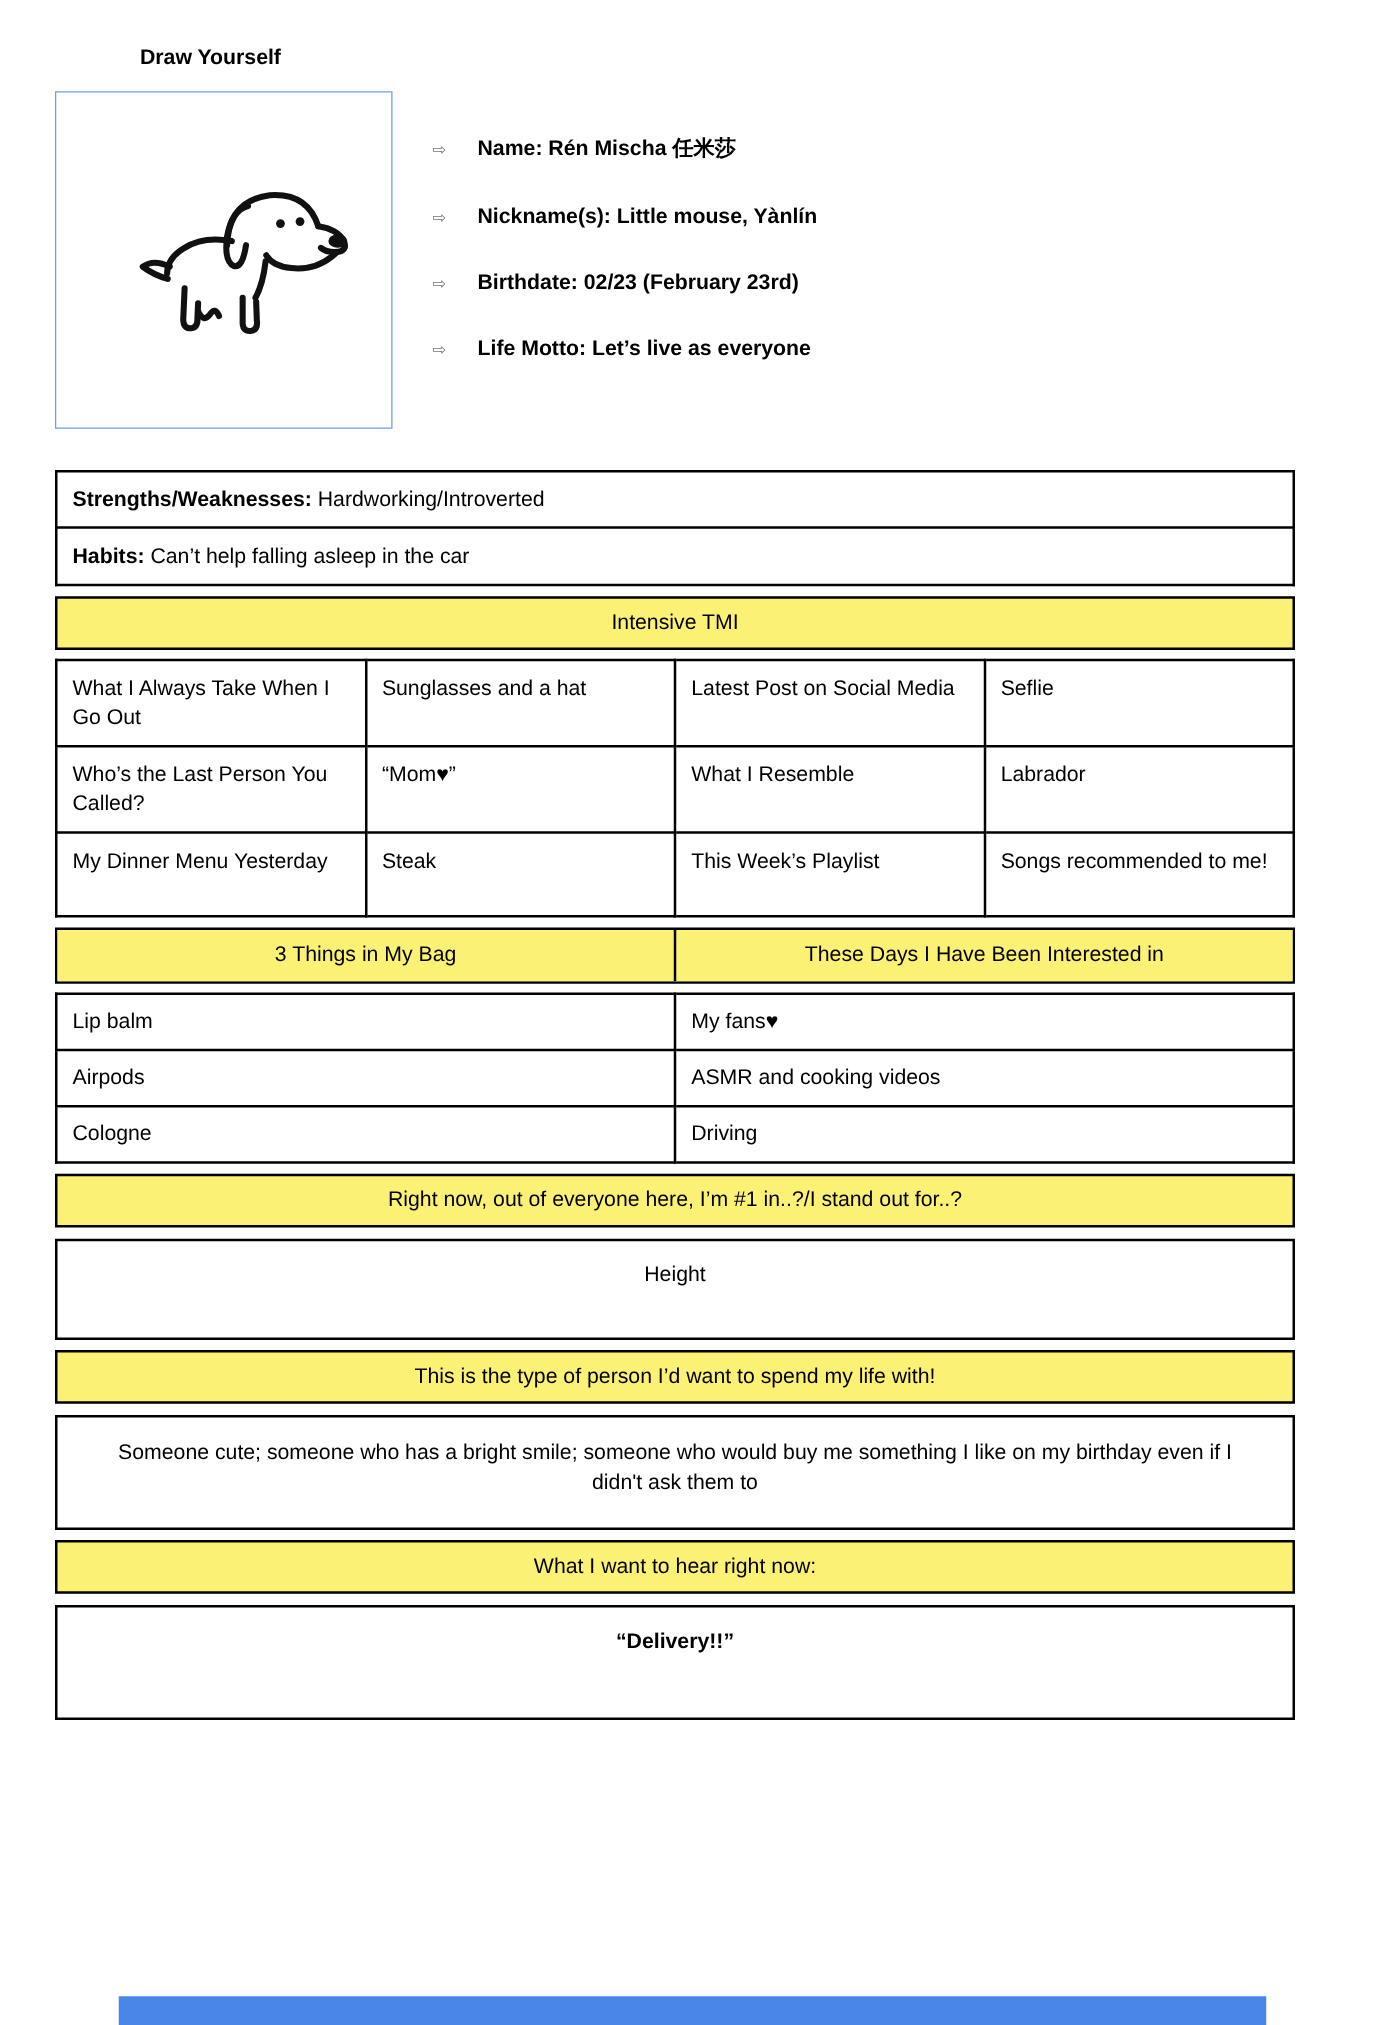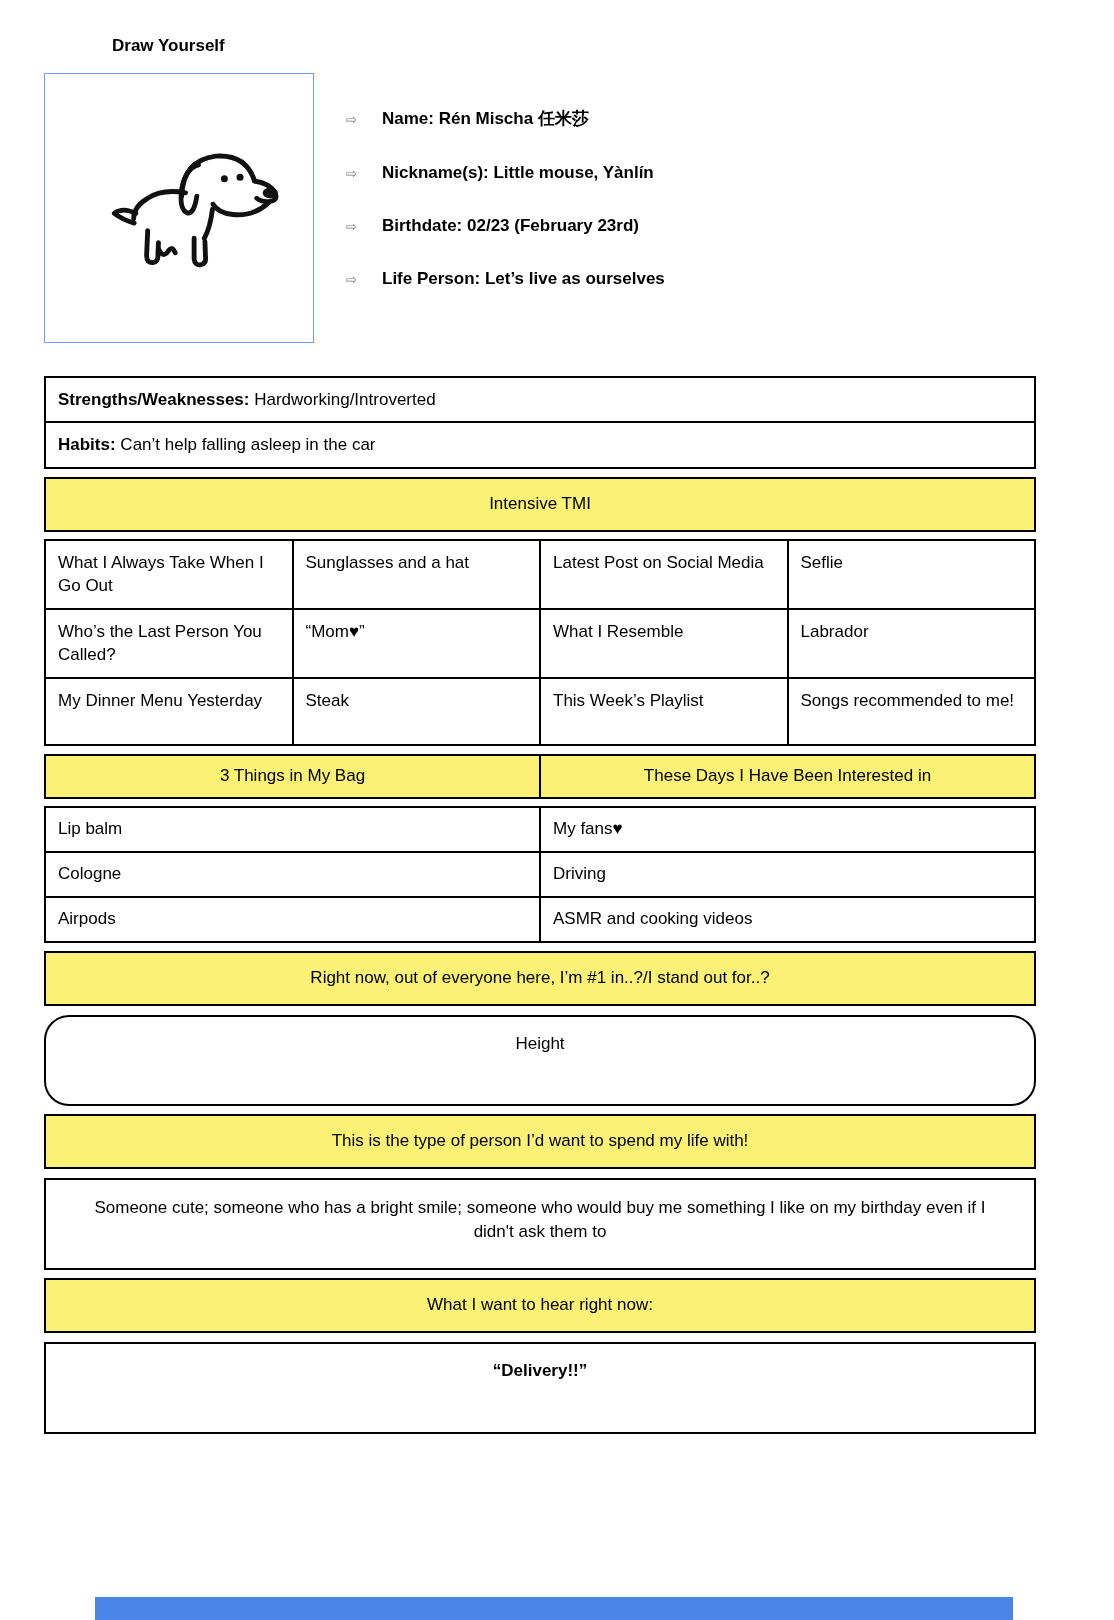--- a/index.html
+++ b/index.html
@@ -21,34 +21,34 @@
   .bullet-glyph{color:#777;font-size:13px;font-weight:normal;width:36px;flex-shrink:0;}
 
   table{border-collapse:collapse;width:100%;table-layout:fixed;}
   table,td{border:2px solid #000;}
   td{font-size:17px;line-height:1.38;}
 
   .kv-table{margin-top:33px;}
   .kv-table td{padding:10px 12px;height:44px;vertical-align:middle;}
   .kv-label{font-weight:bold;}
 
-  .band{margin-top:8px;height:55px;border:2px solid #000;background:var(--yellow);
+  .band{margin-top:8px;height:43px;border:2px solid #000;background:var(--yellow);
         display:flex;align-items:center;justify-content:center;font-size:17px;}
   .band-pair{margin-top:8px;display:flex;border:2px solid #000;}
   .band-pair .half{flex:1;height:41px;background:var(--yellow);display:flex;align-items:center;justify-content:center;font-size:17px;}
   .band-pair .half + .half{border-left:2px solid #000;}
 
   .tmi-table{margin-top:7px;}
   .tmi-table td{width:25%;height:67px;vertical-align:top;padding:10px 12px;}
 
   .list-table{margin-top:7px;}
   .list-table td{width:50%;height:45px;vertical-align:middle;padding:6px 12px;}
 
   .answer-box{margin-top:9px;border:2px solid #000;text-align:center;font-size:17px;line-height:1.4;}
-  .answer-box.h-height{height:91px;padding-top:15px;border-radius:25px;}
+  .answer-box.h-height{height:81px;padding-top:15px;}
   .answer-box.h-ideal{height:92px;padding:16px 44px 0 44px;text-align:center;}
   .answer-box.h-hear{height:92px;padding-top:15px;font-weight:bold;}
 
   .bottom-bar{position:absolute;left:95px;top:1597px;width:918px;height:23px;background:var(--bar-blue);}
 
   svg.dog{display:block;}
 </style>
 </head>
 <body>
 
@@ -91,21 +91,21 @@
         <div class="bullet-item">
           <span class="bullet-glyph">⇨</span>
           <span>Nickname(s): Little mouse, Yànlín</span>
         </div>
         <div class="bullet-item">
           <span class="bullet-glyph">⇨</span>
           <span>Birthdate: 02/23 (February 23rd)</span>
         </div>
         <div class="bullet-item">
           <span class="bullet-glyph">⇨</span>
-          <span>Life Person: Let’s live as ourselves</span>
+          <span>Life Motto: Let’s live as everyone</span>
         </div>
       </div>
     </div>
 
     <table class="kv-table">
       <tbody>
           <tr>
         <td>
           <span class="kv-label">Strengths/Weaknesses:</span>
           <span>Hardworking/Introverted</span>
@@ -150,26 +150,26 @@
       <div class="half">These Days I Have Been Interested in</div>
     </div>
 
     <table class="list-table">
       <tbody>
           <tr>
         <td>Lip balm</td>
         <td>My fans♥</td>
       </tr>
       <tr>
+        <td>Airpods</td>
+        <td>ASMR and cooking videos</td>
+      </tr>
+      <tr>
         <td>Cologne</td>
         <td>Driving</td>
-      </tr>
-      <tr>
-        <td>Airpods</td>
-        <td>ASMR and cooking videos</td>
       </tr>
     </tbody>
       </table>
 
     <div class="band">Right now, out of everyone here, I’m #1 in..?/I stand out for..?</div>
     <div class="answer-box h-height">Height</div>
 
     <div class="band">This is the type of person I’d want to spend my life with!</div>
     <div class="answer-box h-ideal">Someone cute; someone who has a bright smile; someone who would buy me something I like on my birthday even if I didn't ask them to</div>
 

